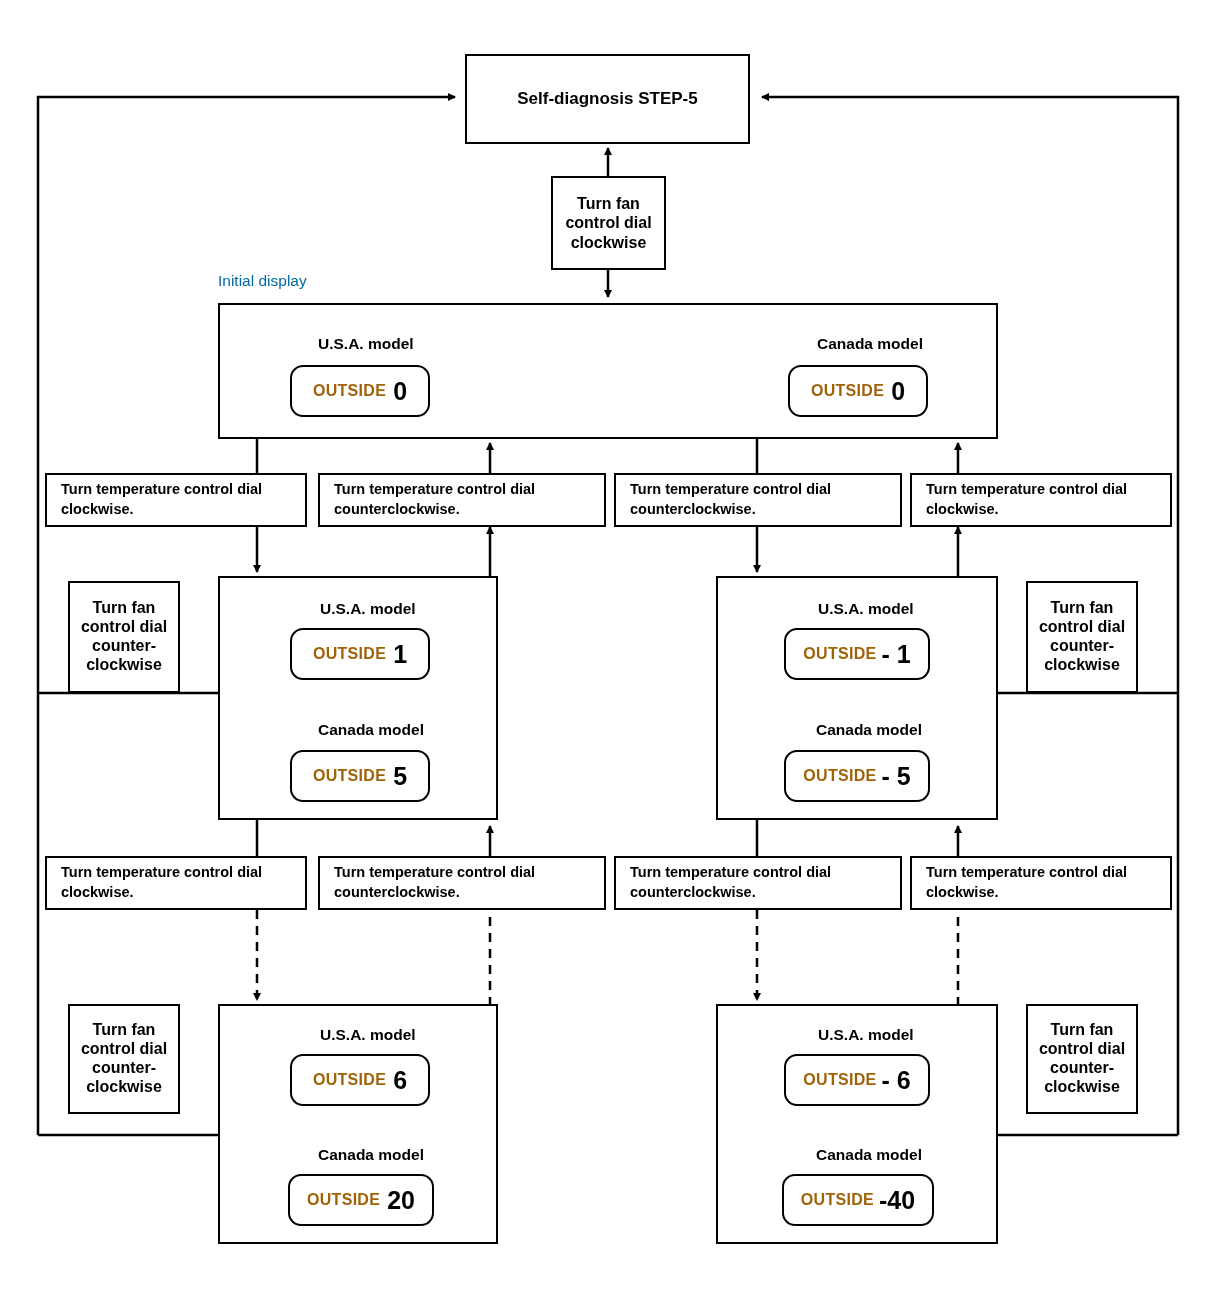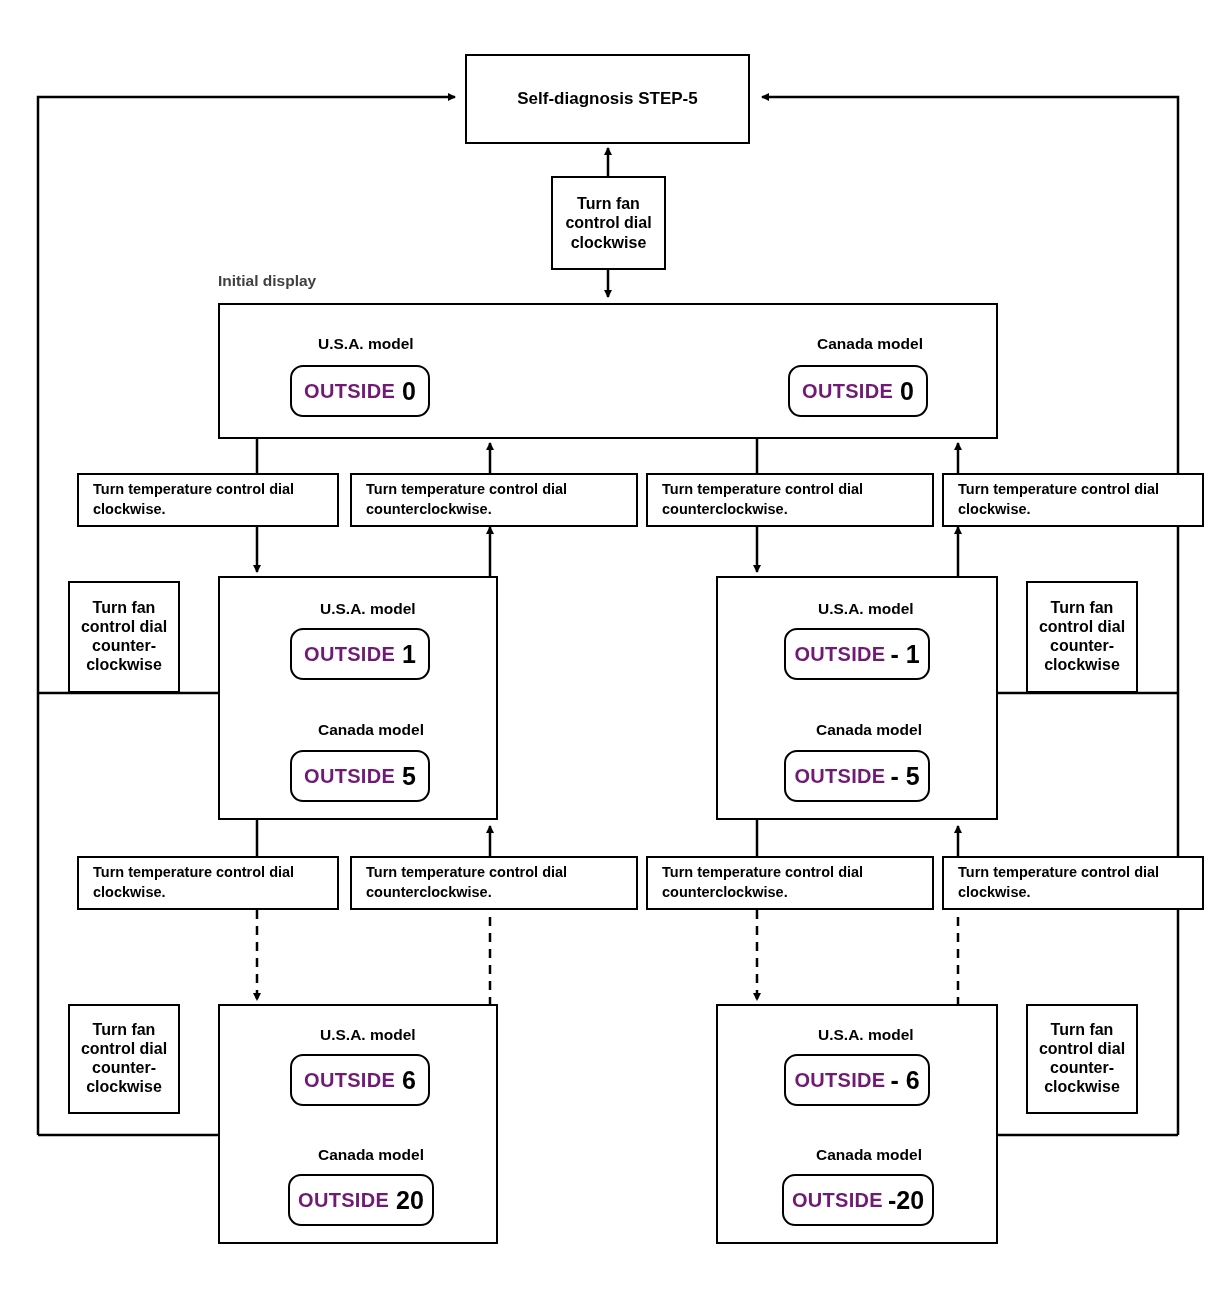--- a/index.html
+++ b/index.html
@@ -52,21 +52,20 @@
     font-weight: 700;
     line-height: 1.18;
   }
   .instr-box {
     font-size: 14.5px;
     font-weight: 700;
     line-height: 1.35;
     justify-content: flex-start;
     text-align: left;
     padding: 4px 0 4px 14px;
-    margin-left: 32px;
   }
   .display-panel {
     position: absolute;
     box-sizing: border-box;
     border: 2.5px solid #000000;
     background: #ffffff;
   }
   .model-label {
     position: absolute;
     font-size: 15.5px;
@@ -80,40 +79,40 @@
     box-sizing: border-box;
     border: 2.5px solid #000000;
     border-radius: 13px;
     background: #ffffff;
     display: flex;
     align-items: center;
     justify-content: center;
     white-space: nowrap;
   }
   .lcd-word {
-    font-size: 20px;
+    font-size: 16px;
     font-weight: 700;
     letter-spacing: 0.3px;
-    color: #701a75;
+    color: #a16207;
   }
   .lcd-val {
     font-size: 25px;
     font-weight: 700;
     color: #000000;
     margin-left: 7px;
     line-height: 1;
   }
   .lcd-val.neg {
     margin-left: 5px;
   }
   .caption {
     position: absolute;
     font-size: 15.5px;
-    font-weight: 700;
-    color: #404040;
+    font-weight: 400;
+    color: #0369a1;
     white-space: nowrap;
   }
 </style>
 </head>
 <body>
 
 <div id="canvas">
 
   <svg id="wires" viewBox="0 0 1216 1298" xmlns="http://www.w3.org/2000/svg">
     <defs>
@@ -316,17 +315,17 @@
     </div>
     <div class="lcd" style="left:66px; top:48px; width:146px; height:52px;">
       <span class="lcd-word">OUTSIDE</span>
       <span class="lcd-val neg">- 6</span>
     </div>
     <div class="model-label" style="left:66px; top:140px;">
       <span>Canada model</span>
     </div>
     <div class="lcd" style="left:64px; top:168px; width:152px; height:52px;">
       <span class="lcd-word">OUTSIDE</span>
-      <span class="lcd-val neg">-20</span>
+      <span class="lcd-val neg">-40</span>
     </div>
   </div>
 
 </div>
 
 </body></html>

